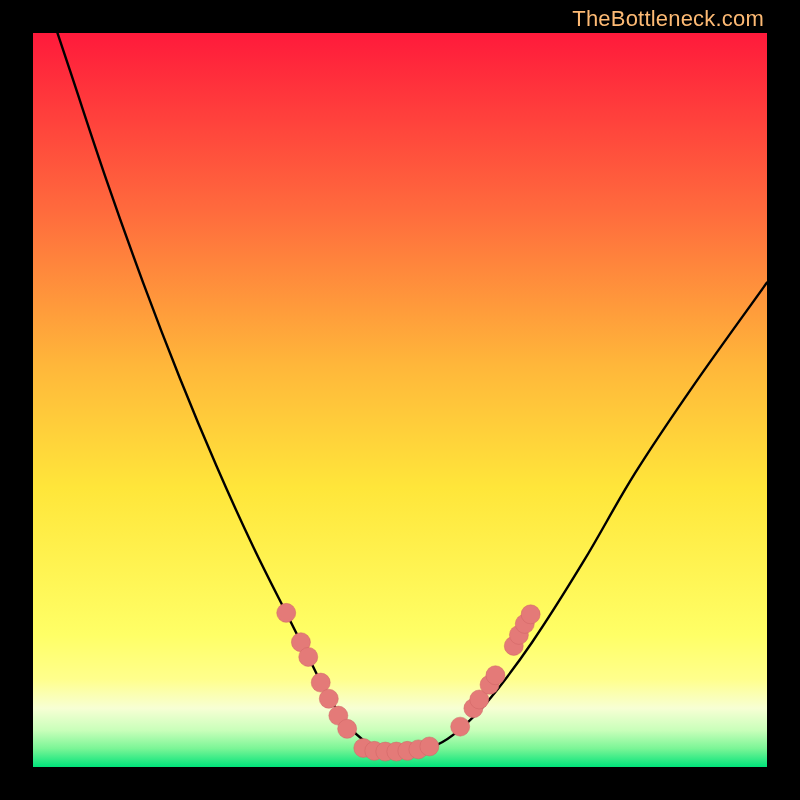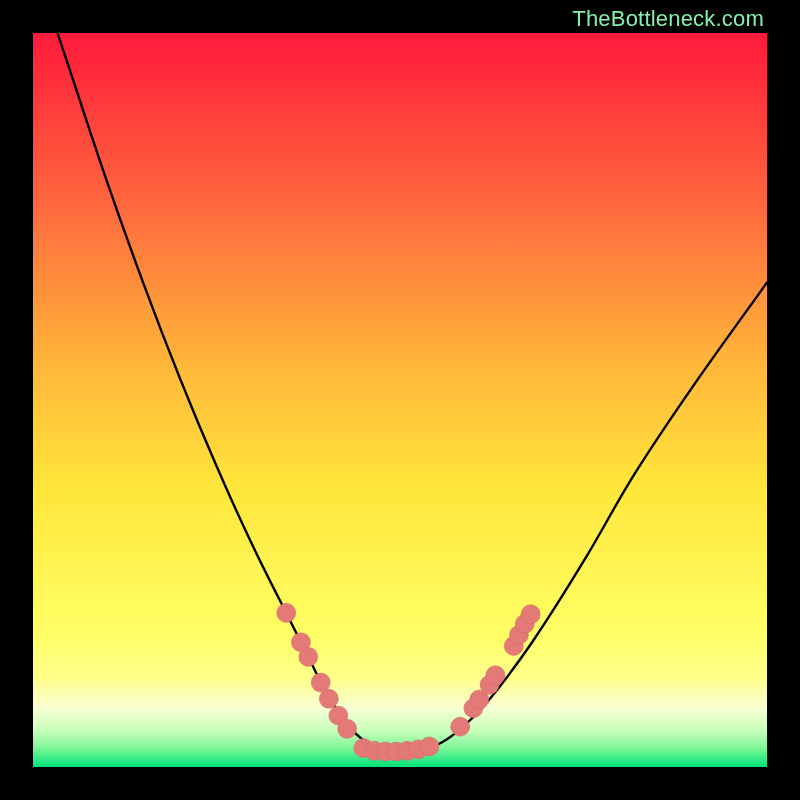--- a/index.html
+++ b/index.html
@@ -25,21 +25,21 @@
     top: 33px;
     left: 33px;
     width: 734px;
     height: 734px;
     overflow: hidden;
   }
   .watermark {
     position: absolute;
     top: 6px;
     right: 36px;
-    color: #86efac;
+    color: #fdba74;
     font-size: 22px;
     font-weight: 400;
     letter-spacing: 0.2px;
     user-select: none;
   }
   svg { display: block; }
 </style>
 </head>
 <body>
 

